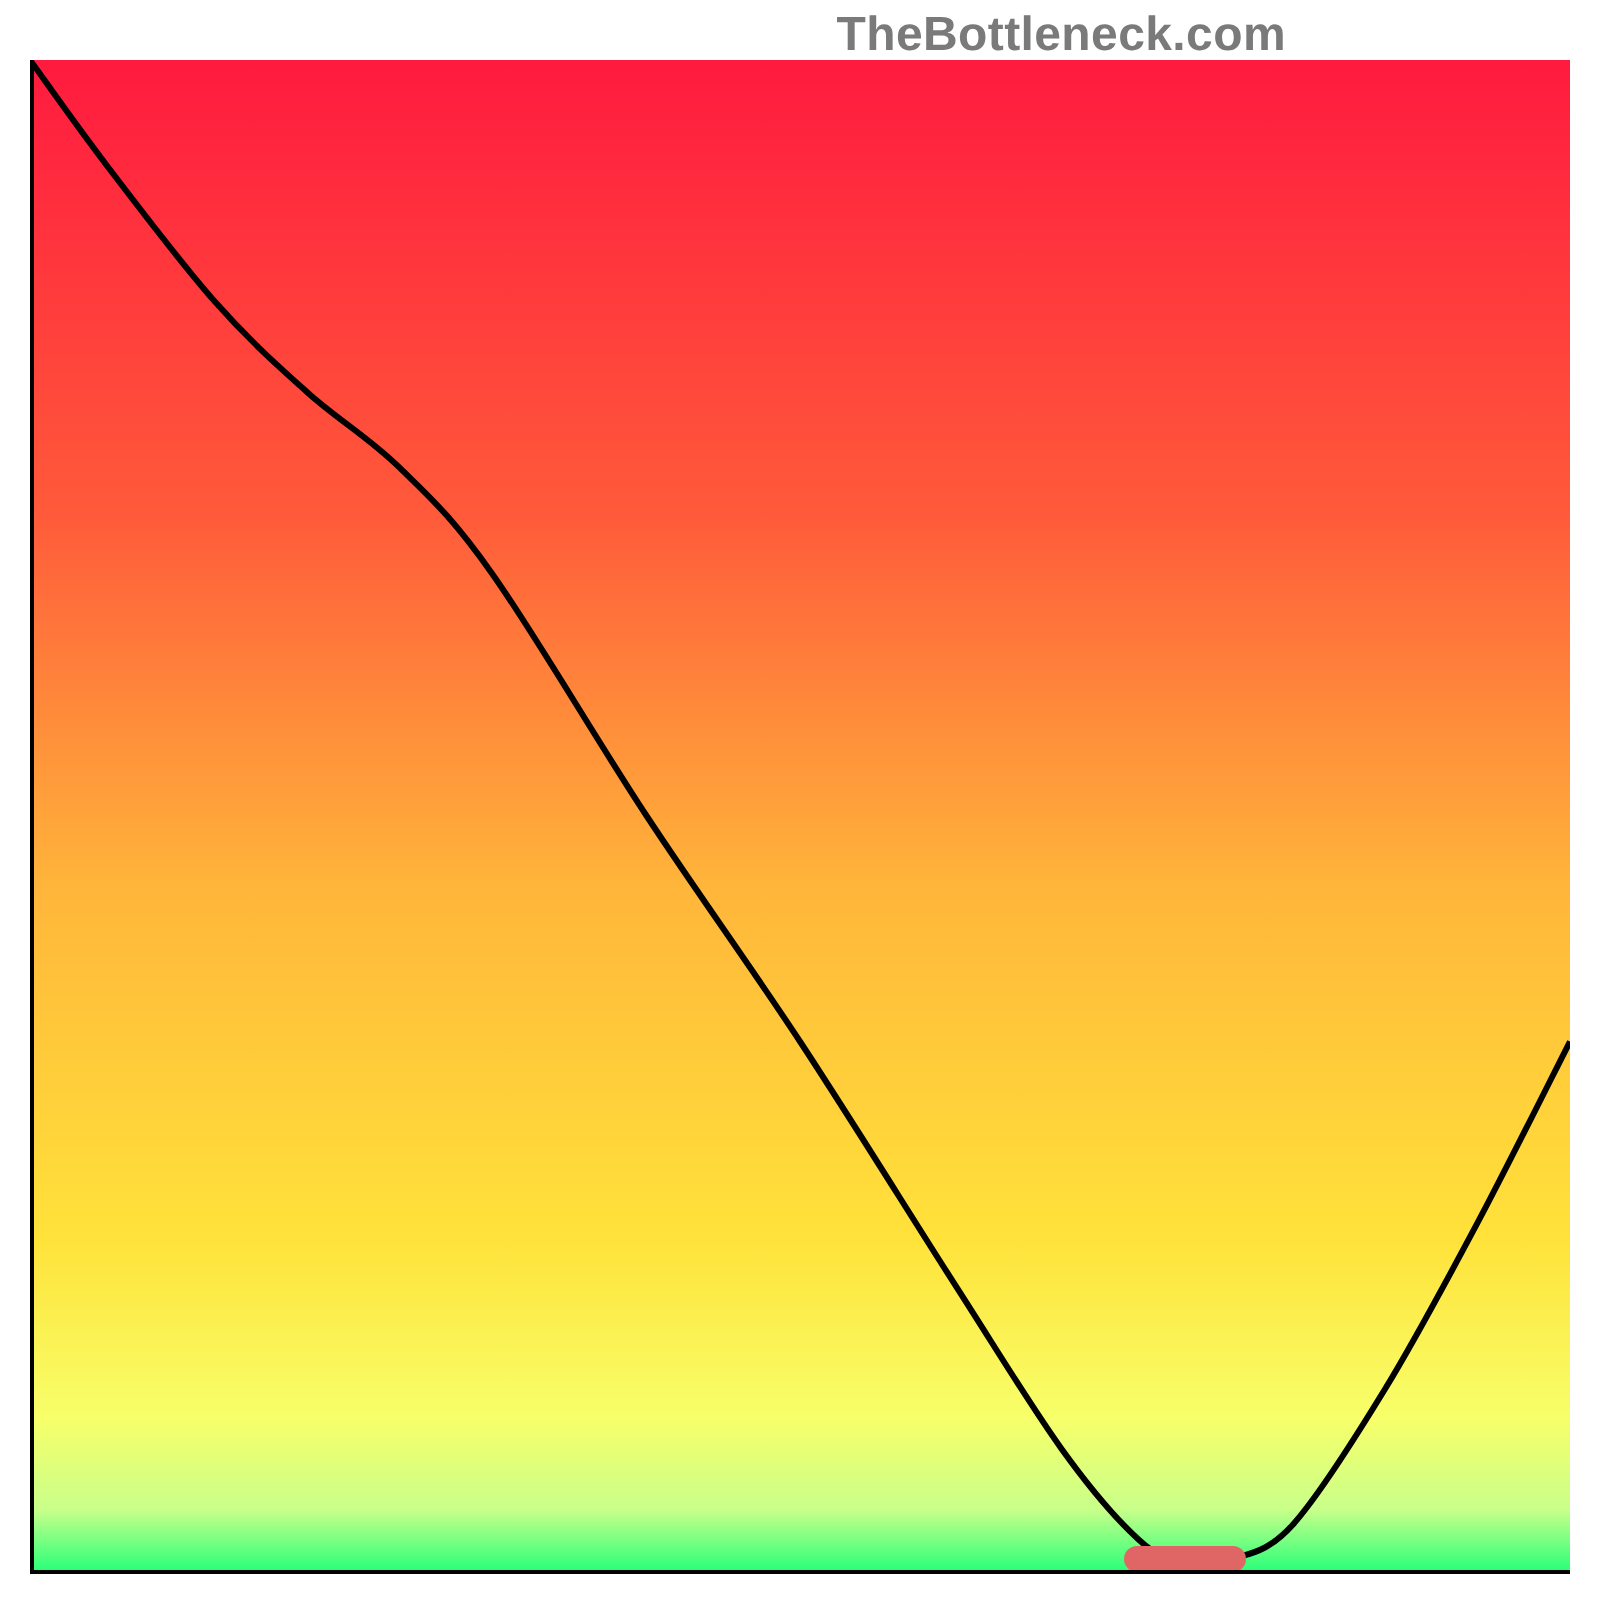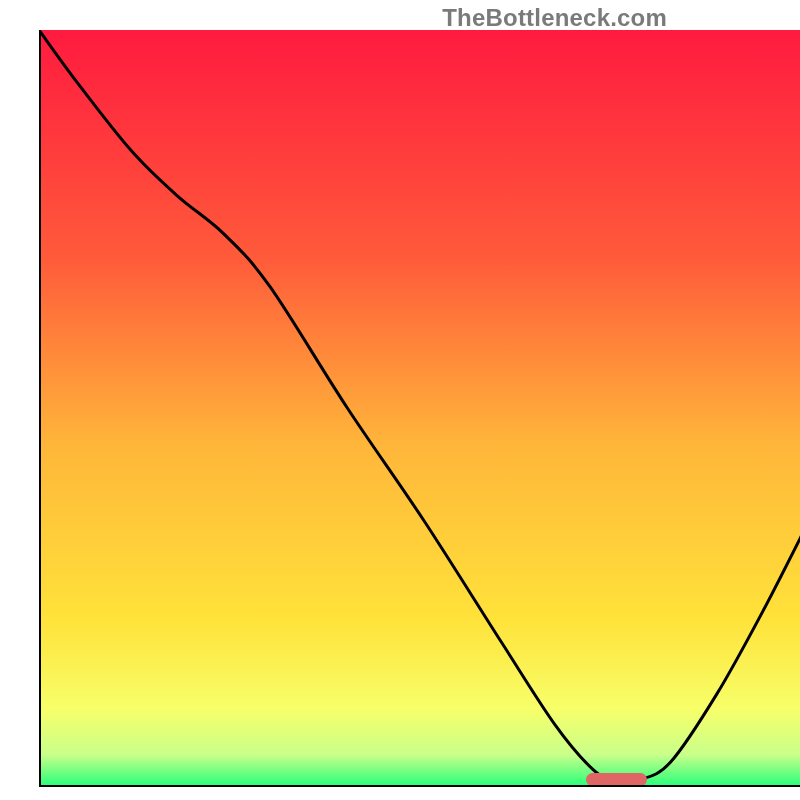--- a/index.html
+++ b/index.html
@@ -7,21 +7,20 @@
     padding: 0;
     width: 800px;
     height: 800px;
     background: #ffffff;
     overflow: hidden;
   }
   .container {
     position: relative;
     width: 655px;
     height: 800px;
-    margin-left: 24px;
   }
   .plot-area {
     position: absolute;
     left: 15px;
     top: 30px;
     width: 770px;
     height: 755px;
     overflow: hidden;
   }
   .gradient-bg {

